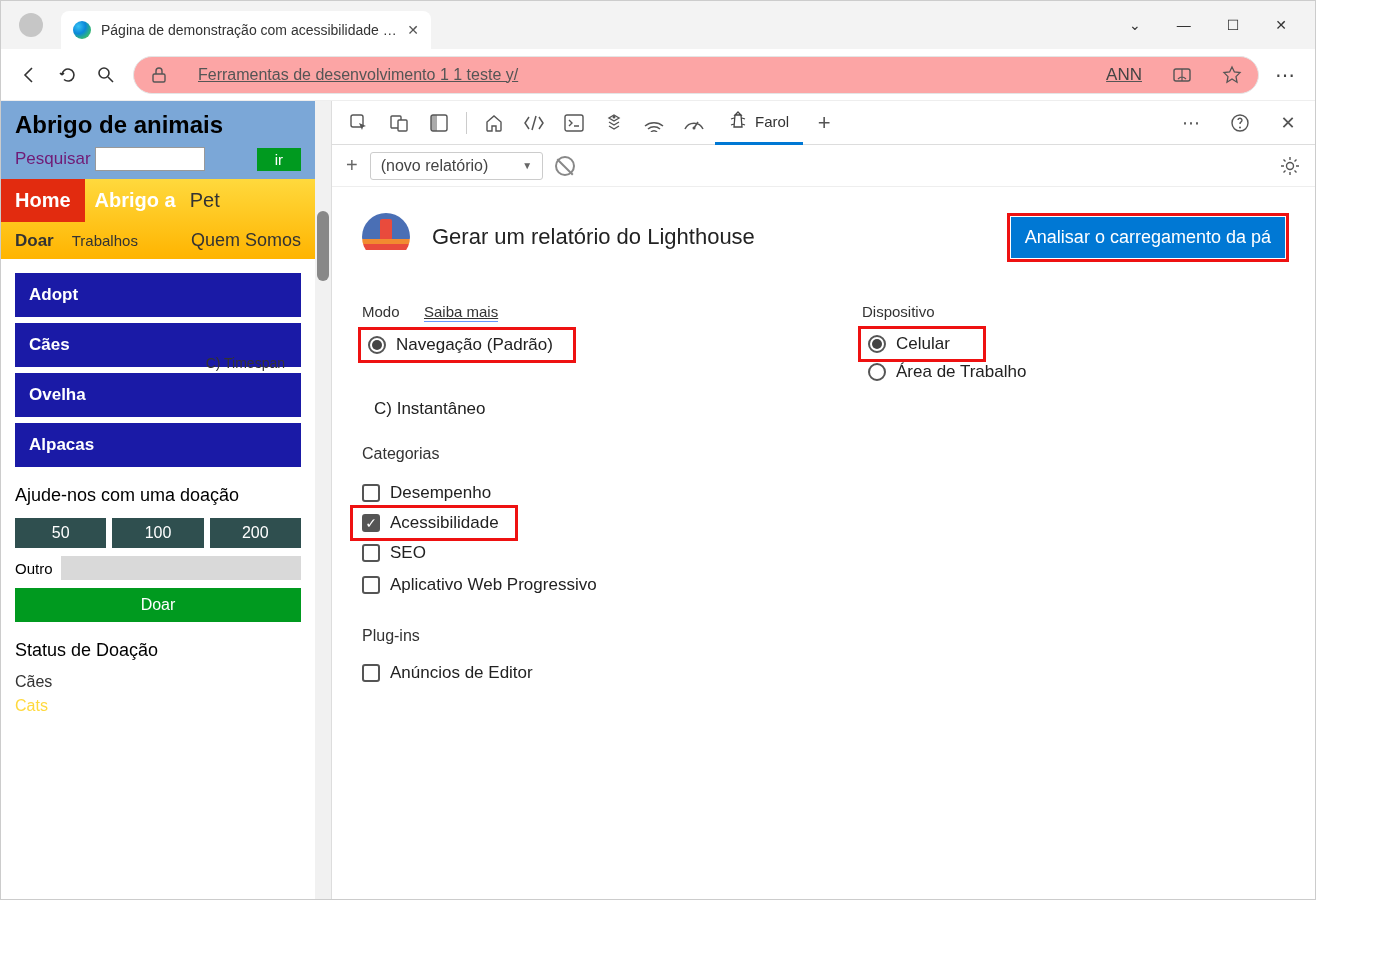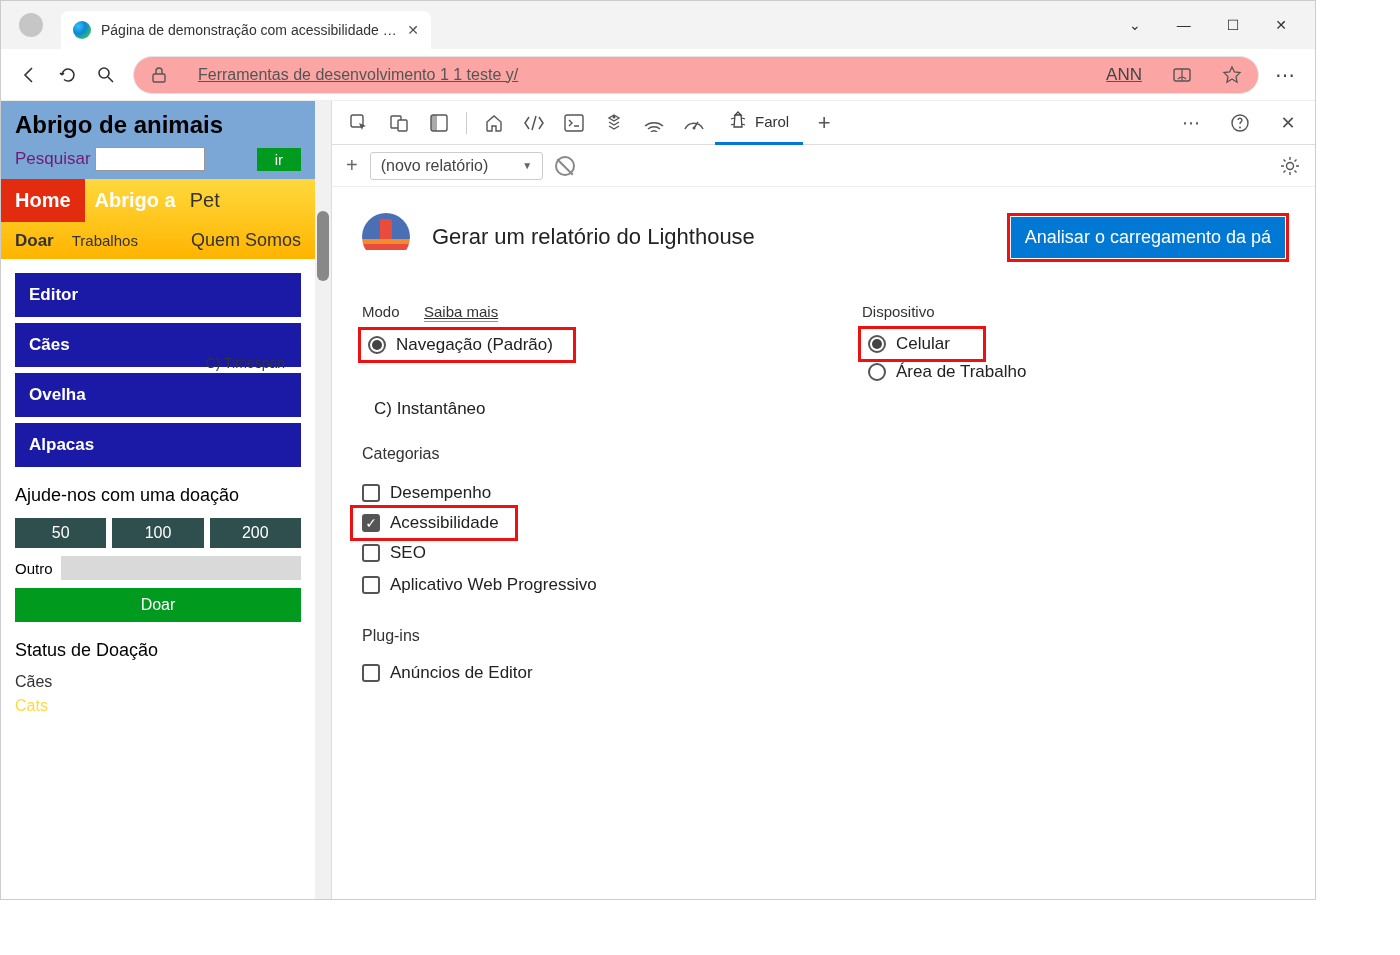--- a/index.html
+++ b/index.html
@@ -179,21 +179,21 @@
         <span class="nav-home">Home</span>
         <span class="nav-adopt">Abrigo a</span>
         <span class="nav-pet">Pet</span>
         <div class="nav-row2">
           <span class="donate">Doar</span>
           <span>Trabalhos</span>
           <span class="about">Quem Somos</span>
         </div>
       </div>
       <div class="cat-list">
-        <div class="cat-item">Editor</div>
+        <div class="cat-item">Adopt</div>
         <div class="cat-item">Cães</div>
         <span class="stray">C) Timespan</span>
         <div class="cat-item">Ovelha</div>
         <div class="cat-item">Alpacas</div>
       </div>
       <div class="donation">
         <h2>Ajude-nos com uma doação</h2>
         <div class="amount-row">
           <div class="amount">50</div>
           <div class="amount">100</div>

